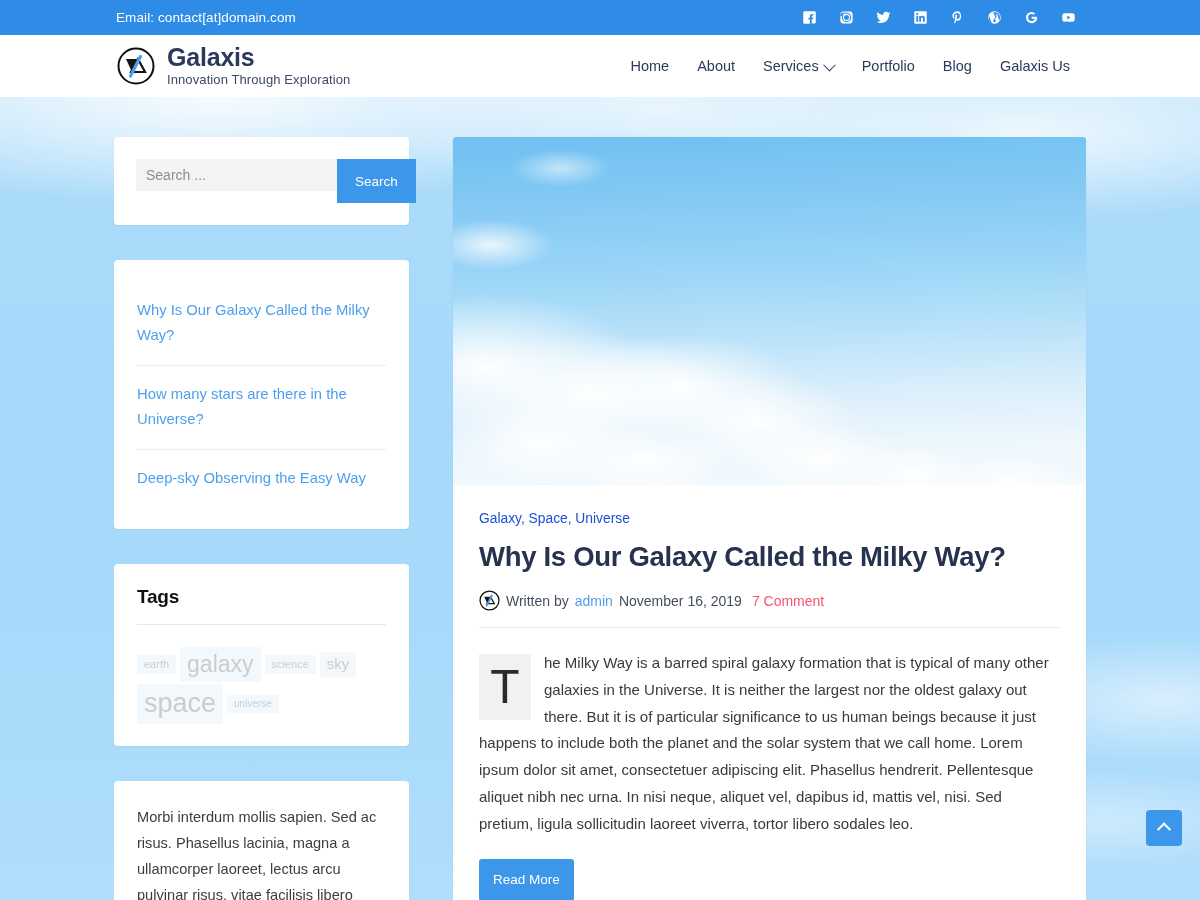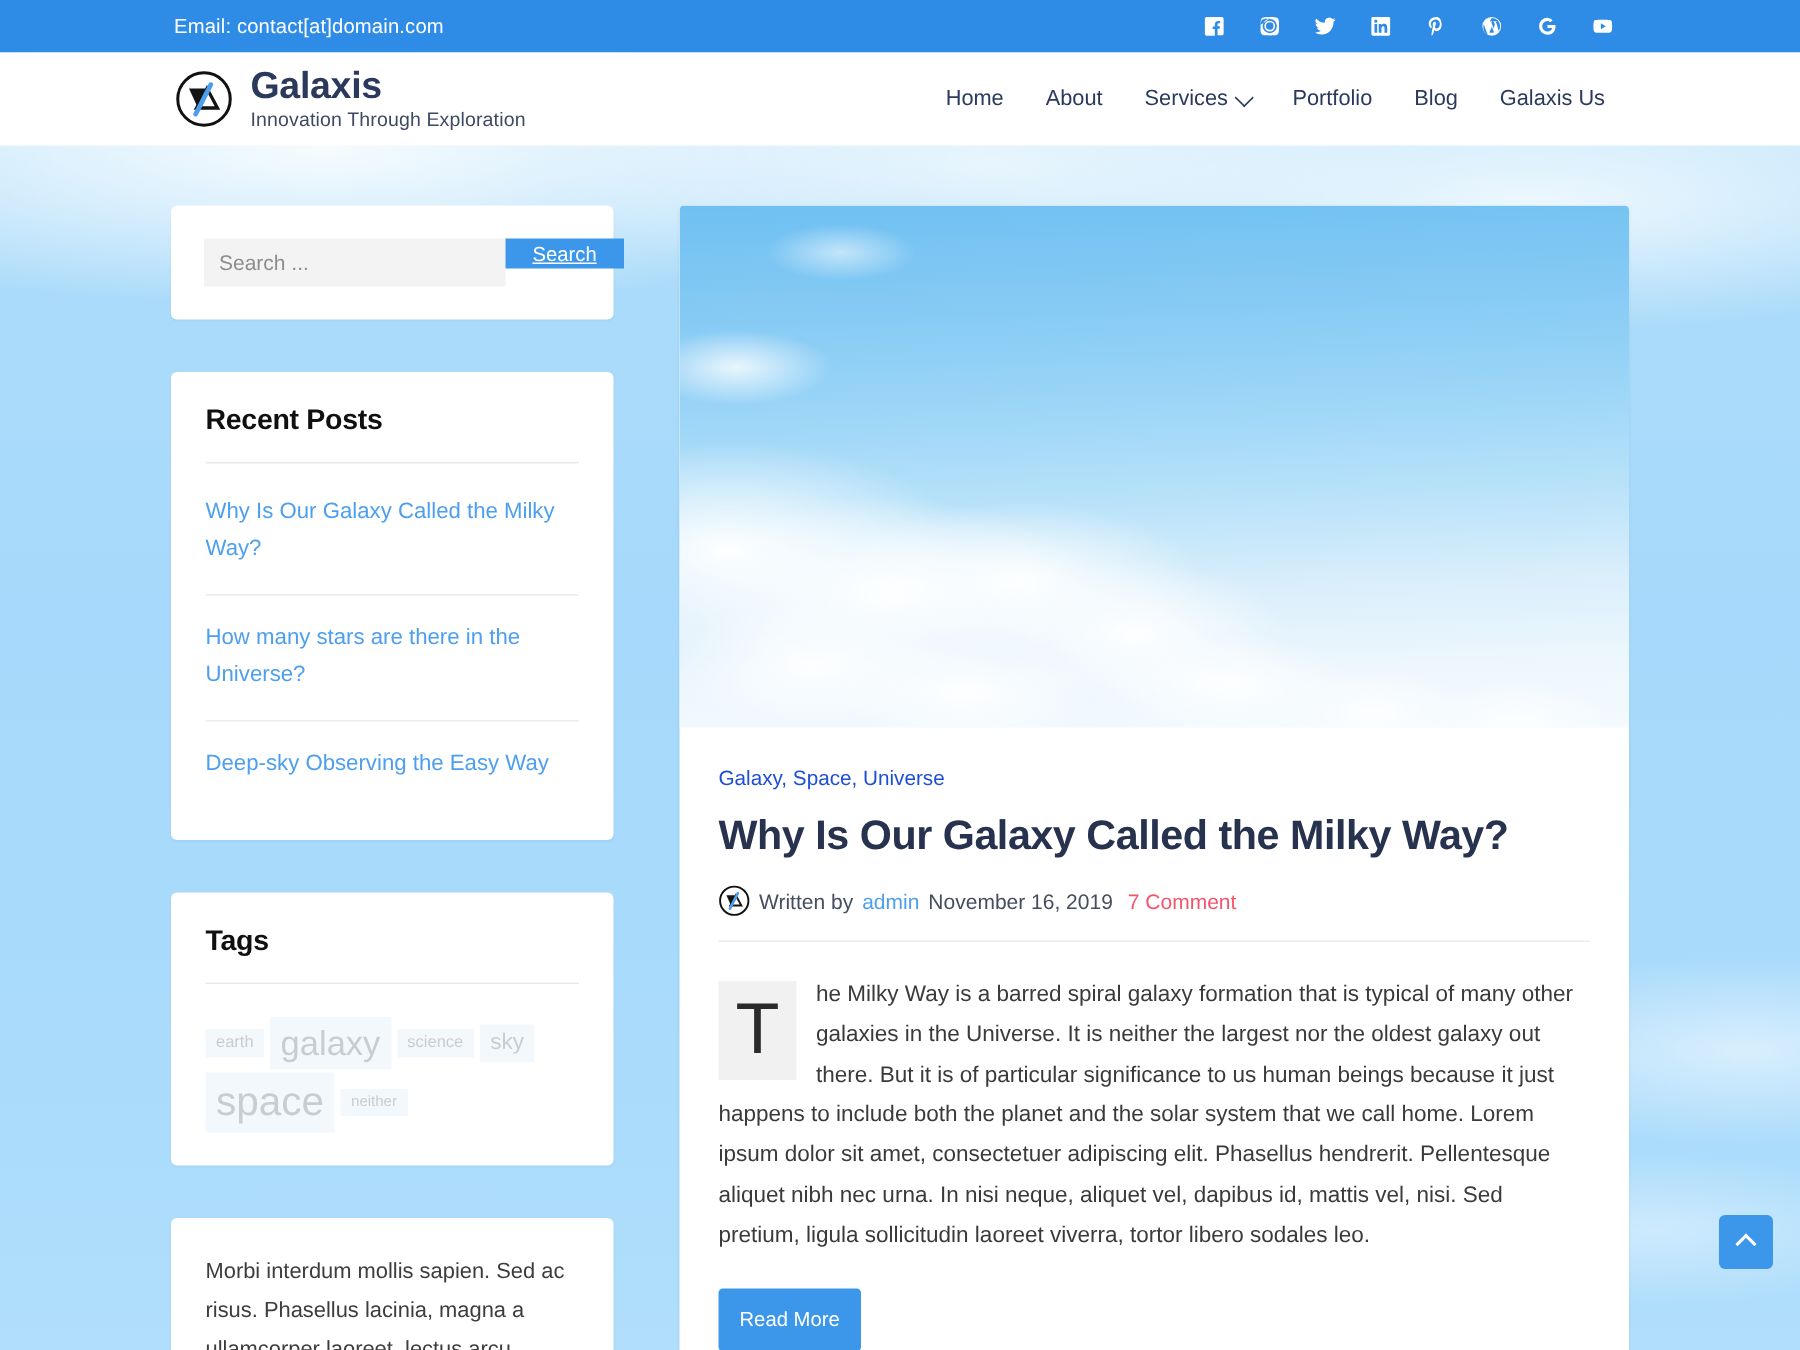--- a/index.html
+++ b/index.html
@@ -156,29 +156,28 @@
     border: none;
     outline: none;
     background: #f3f3f3;
     padding: 0 10px;
     font-size: 14px;
     color: #4a4a4a;
     font-family: "Liberation Sans", sans-serif;
   }
   .searchform input::placeholder { color: #8d8d8d; }
   .searchform button {
-    height: 20px;
+    height: 44px;
     border: none;
     background: #3c97ea;
     color: #fff;
     font-size: 13.5px;
     padding: 0 18px;
     cursor: pointer;
     font-family: "Liberation Sans", sans-serif;
-    text-decoration: underline;
   }
 
   
   ul.postlist { list-style: none; }
   ul.postlist li { border-bottom: 1px solid #ececec; }
   ul.postlist li:last-child { border-bottom: none; }
   ul.postlist a {
     display: block;
     padding: 16px 0 16px 0;
     color: #4d9fee;
@@ -416,21 +415,20 @@
   <aside id="sidebar">
 
     <section class="widget search">
       <form class="searchform">
         <input type="text" placeholder="Search ..." style="">
         <button type="submit">Search</button>
       </form>
     </section>
 
     <section class="widget">
-      <h2 class="widget-title">Recent Posts</h2>
       <ul class="postlist">
         <li>
           <a>Why Is Our Galaxy Called the Milky Way?</a>
         </li>
         <li>
           <a>How many stars are there in the Universe?</a>
         </li>
         <li>
           <a>Deep-sky Observing the Easy Way</a>
         </li>
@@ -438,21 +436,21 @@
     </section>
 
     <section class="widget">
       <h2 class="widget-title">Tags</h2>
       <div class="tagcloud">
         <a style="font-size:11px">earth</a>
         <a style="font-size:23px">galaxy</a>
         <a style="font-size:11px">science</a>
         <a style="font-size:15px">sky</a>
         <a style="font-size:27px">space</a>
-        <a style="font-size:10px">neither</a>
+        <a style="font-size:10px">universe</a>
       </div>
     </section>
 
     <section class="widget">
       <p class="textwidget">Morbi interdum mollis sapien. Sed ac risus. Phasellus lacinia, magna a ullamcorper laoreet, lectus arcu pulvinar risus, vitae facilisis libero dolor</p>
     </section>
 
   </aside>
 
   <main id="primary">

